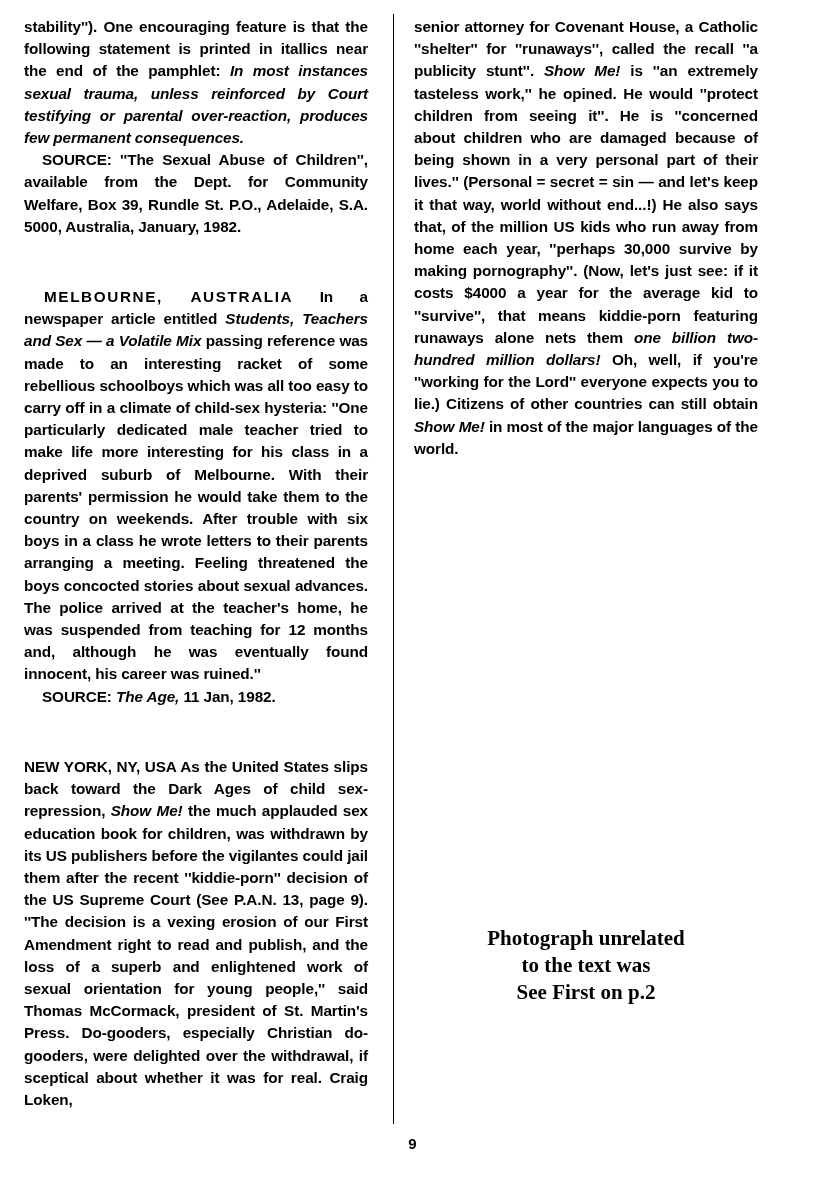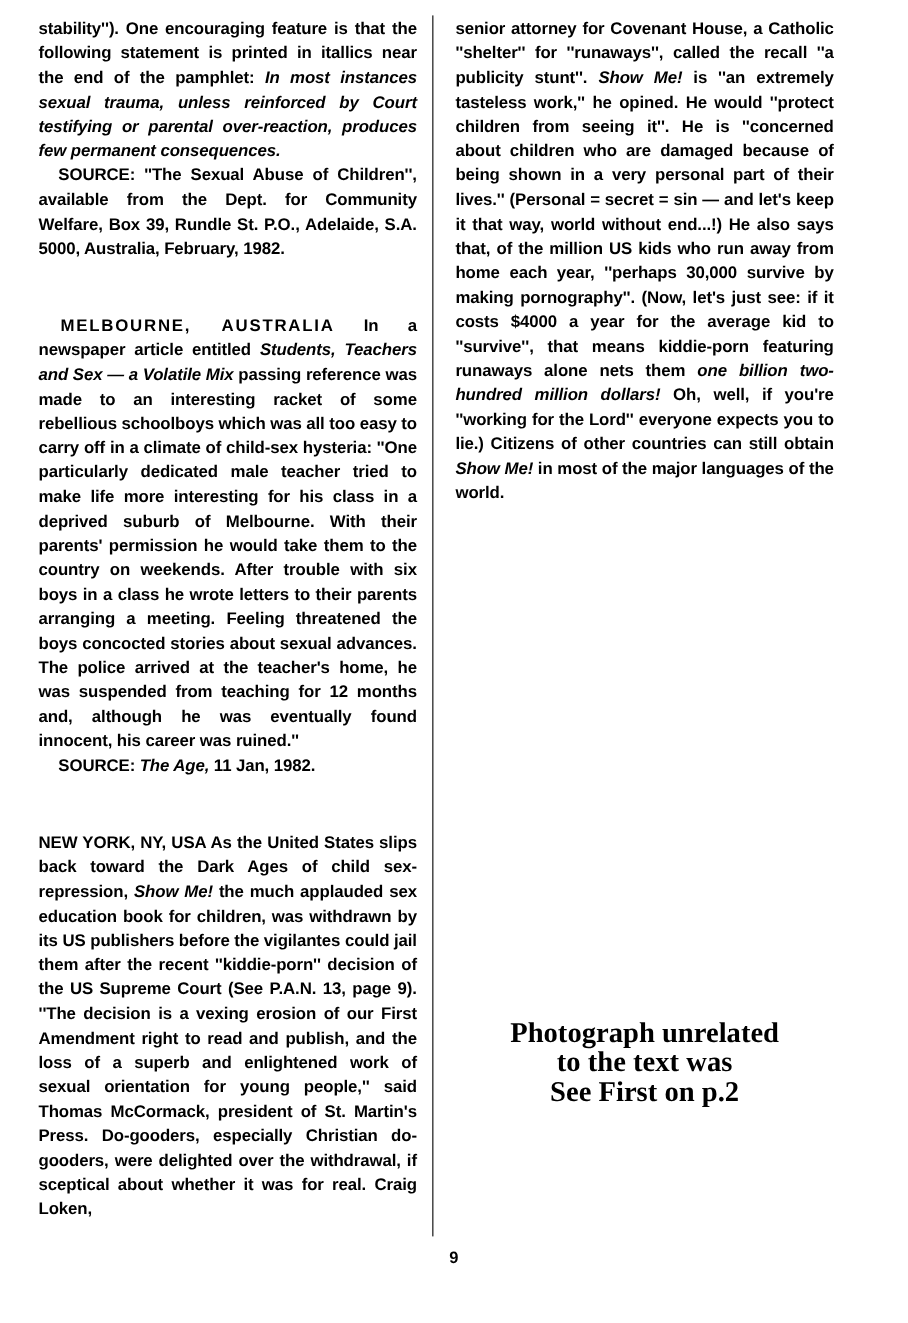--- a/index.html
+++ b/index.html
@@ -32,21 +32,21 @@
     top: 0;
     width: 825px;
     height: 1160px;
   }
 
   .column {
     position: absolute;
     top: 16px;
     width: 344px;
   }
-  #col-left  { left: 35px; }
+  #col-left  { left: 24px; }
   #col-right { left: 414px; }
 
   
   #column-divider {
     position: absolute;
     left: 393px;
     top: 14px;
     width: 1px;
     height: 1110px;
     background: #000;
@@ -89,21 +89,21 @@
 
   
   #photo-notice {
     position: absolute;
     left: 414px;
     top: 925px;
     width: 344px;
     text-align: center;
     font-family: "Liberation Serif", serif;
     font-weight: bold;
-    font-size: 26px;
+    font-size: 21px;
     line-height: 27px;
     color: #000;
   }
   #photo-notice div { white-space: nowrap; }
 
   
   #page-number {
     position: absolute;
     left: 0;
     top: 1135px;
@@ -121,21 +121,21 @@
 <div id="page">
 
   <div id="columns">
 
     <div id="column-divider"></div>
 
     <div class="column" id="col-left">
 
       <div class="story">
         <p class="para"><span>stability''). One encouraging feature is that the following statement is printed in itallics near the end of the pamphlet: </span><i>In most instances sexual trauma, unless reinforced by Court testifying or parental over-reaction, produces few permanent consequences.</i></p>
-        <p class="para indent"><span>SOURCE:</span><span> ''The Sexual Abuse of Children'', available from the Dept. for Community Welfare, Box 39, Rundle St. P.O., Adelaide, S.A. 5000, Australia, February, 1982.</span></p>
+        <p class="para indent"><span>SOURCE:</span><span> ''The Sexual Abuse of Children'', available from the Dept. for Community Welfare, Box 39, Rundle St. P.O., Adelaide, S.A. 5000, Australia, January, 1982.</span></p>
       </div>
 
       <div class="gap-story"></div>
 
       <div class="story">
         <p class="para"><span class="citykicker">MELBOURNE, AUSTRALIA</span><span> In a newspaper article entitled </span><i>Students, Teachers and Sex — a Volatile Mix</i><span> passing reference was made to an interesting racket of some rebellious schoolboys which was all too easy to carry off in a climate of child-sex hysteria: ''One particularly dedicated male teacher tried to make life more interesting for his class in a deprived suburb of Melbourne. With their parents' permission he would take them to the country on weekends. After trouble with six boys in a class he wrote letters to their parents arranging a meeting. Feeling threatened the boys concocted stories about sexual advances. The police arrived at the teacher's home, he was suspended from teaching for 12 months and, although he was eventually found innocent, his career was ruined.''</span></p>
         <p class="para indent lastline"><span>SOURCE:</span><span>&nbsp;</span><i>The Age,</i><span> 11 Jan, 1982.</span></p>
       </div>
 
       <div class="gap-story"></div>

